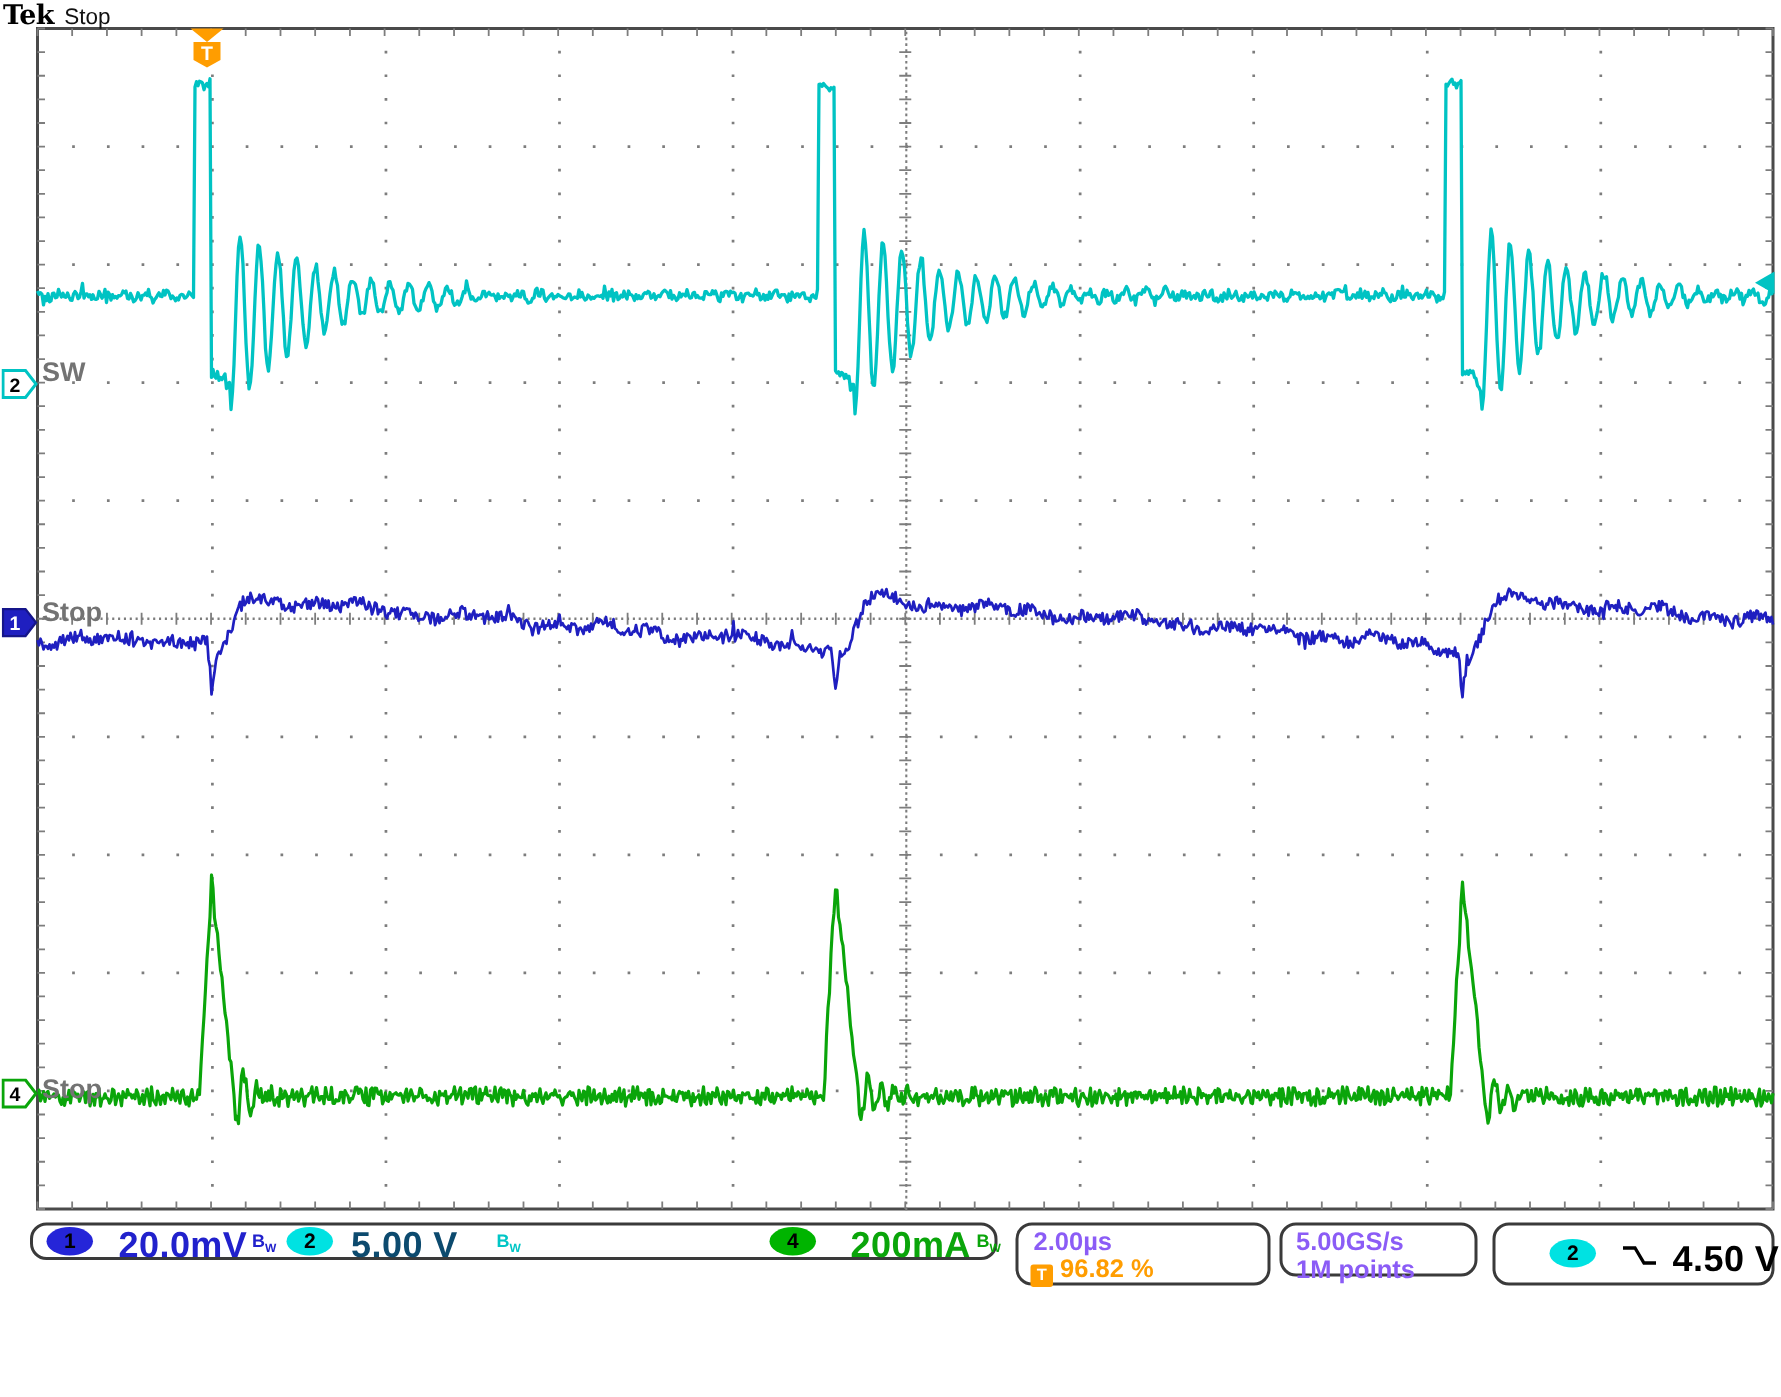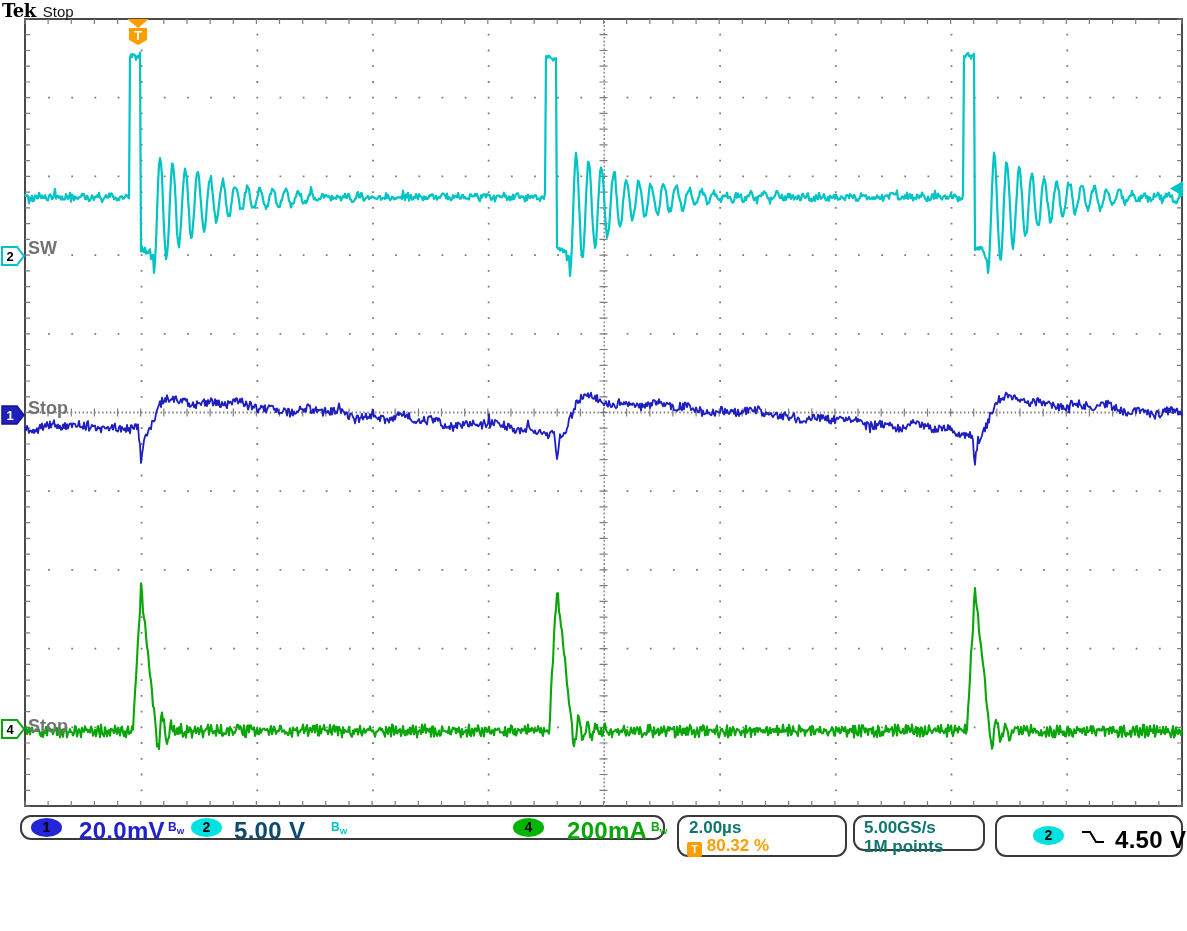--- a/index.html
+++ b/index.html
@@ -24,21 +24,21 @@
   .box{position:absolute;border:2px solid #3a3a3a;border-radius:11px;background:#fff;box-sizing:border-box;}
   #box-ch{left:20px;top:815px;width:645px;height:25px;}
   #box-time{left:677px;top:815px;width:170px;height:42px;}
   #box-acq{left:853px;top:815px;width:132px;height:36px;}
   #box-trig{left:995px;top:815px;width:188px;height:42px;}
   .badge{position:absolute;width:31px;height:19px;border-radius:50%;text-align:center;
          line-height:19px;font-weight:bold;font-size:14px;color:#000;}
   .rdval{position:absolute;font-weight:bold;font-size:24px;white-space:nowrap;letter-spacing:0.3px;}
   .bw{position:absolute;font-weight:bold;font-size:12px;}
   .bw sub{font-size:8px;}
-  .tline{position:absolute;font-weight:bold;font-size:17px;color:#0f766e;white-space:nowrap;}
+  .tline{position:absolute;font-weight:bold;font-size:17px;color:#8b5cf6;white-space:nowrap;}
   .tchip{display:inline-block;width:15px;height:15px;border-radius:2px;background:#ff9d00;color:#fff;
          text-align:center;line-height:15px;font-size:11px;font-weight:bold;vertical-align:-2px;}
 </style>
 </head>
 <body>
 
 <div id="scope">
 
   <svg id="plotsvg" width="1187" height="870">
       <rect x="25" y="19" width="1157" height="787" fill="none" stroke="#4a4a4a" stroke-width="2"></rect>
@@ -89,21 +89,21 @@
       <span class="rdval" style="left:212px;top:0;color:#0c4a6e;">5.00 V</span>
       <span class="bw" style="left:309px;top:3px;color:#00c6c6;"><span>B</span><sub>W</sub></span>
       <span class="badge" style="left:491px;top:1px;background:#00b400;">4</span>
       <span class="rdval" style="left:545px;top:0;color:#0aa50a;">200mA</span>
       <span class="bw" style="left:629px;top:3px;color:#0aa50a;"><span>B</span><sub>W</sub></span>
     </div>
 
     <div id="box-time" class="box">
       <span class="tline" style="left:10px;top:1px;">2.00µs</span>
       <span class="tline" style="left:8px;top:19px;color:#ff9d00;"><span class="tchip">T</span>
-        <span>80.32 %</span></span>
+        <span>96.82 %</span></span>
     </div>
 
     <div id="box-acq" class="box">
       <span class="tline" style="left:9px;top:1px;">5.00GS/s</span>
       <span class="tline" style="left:9px;top:20px;">1M points</span>
     </div>
 
     <div id="box-trig" class="box">
       <span class="badge" style="left:36px;top:9px;background:#00e2e2;">2</span>
       <svg style="position:absolute;left:84px;top:12px;" width="24" height="16">

